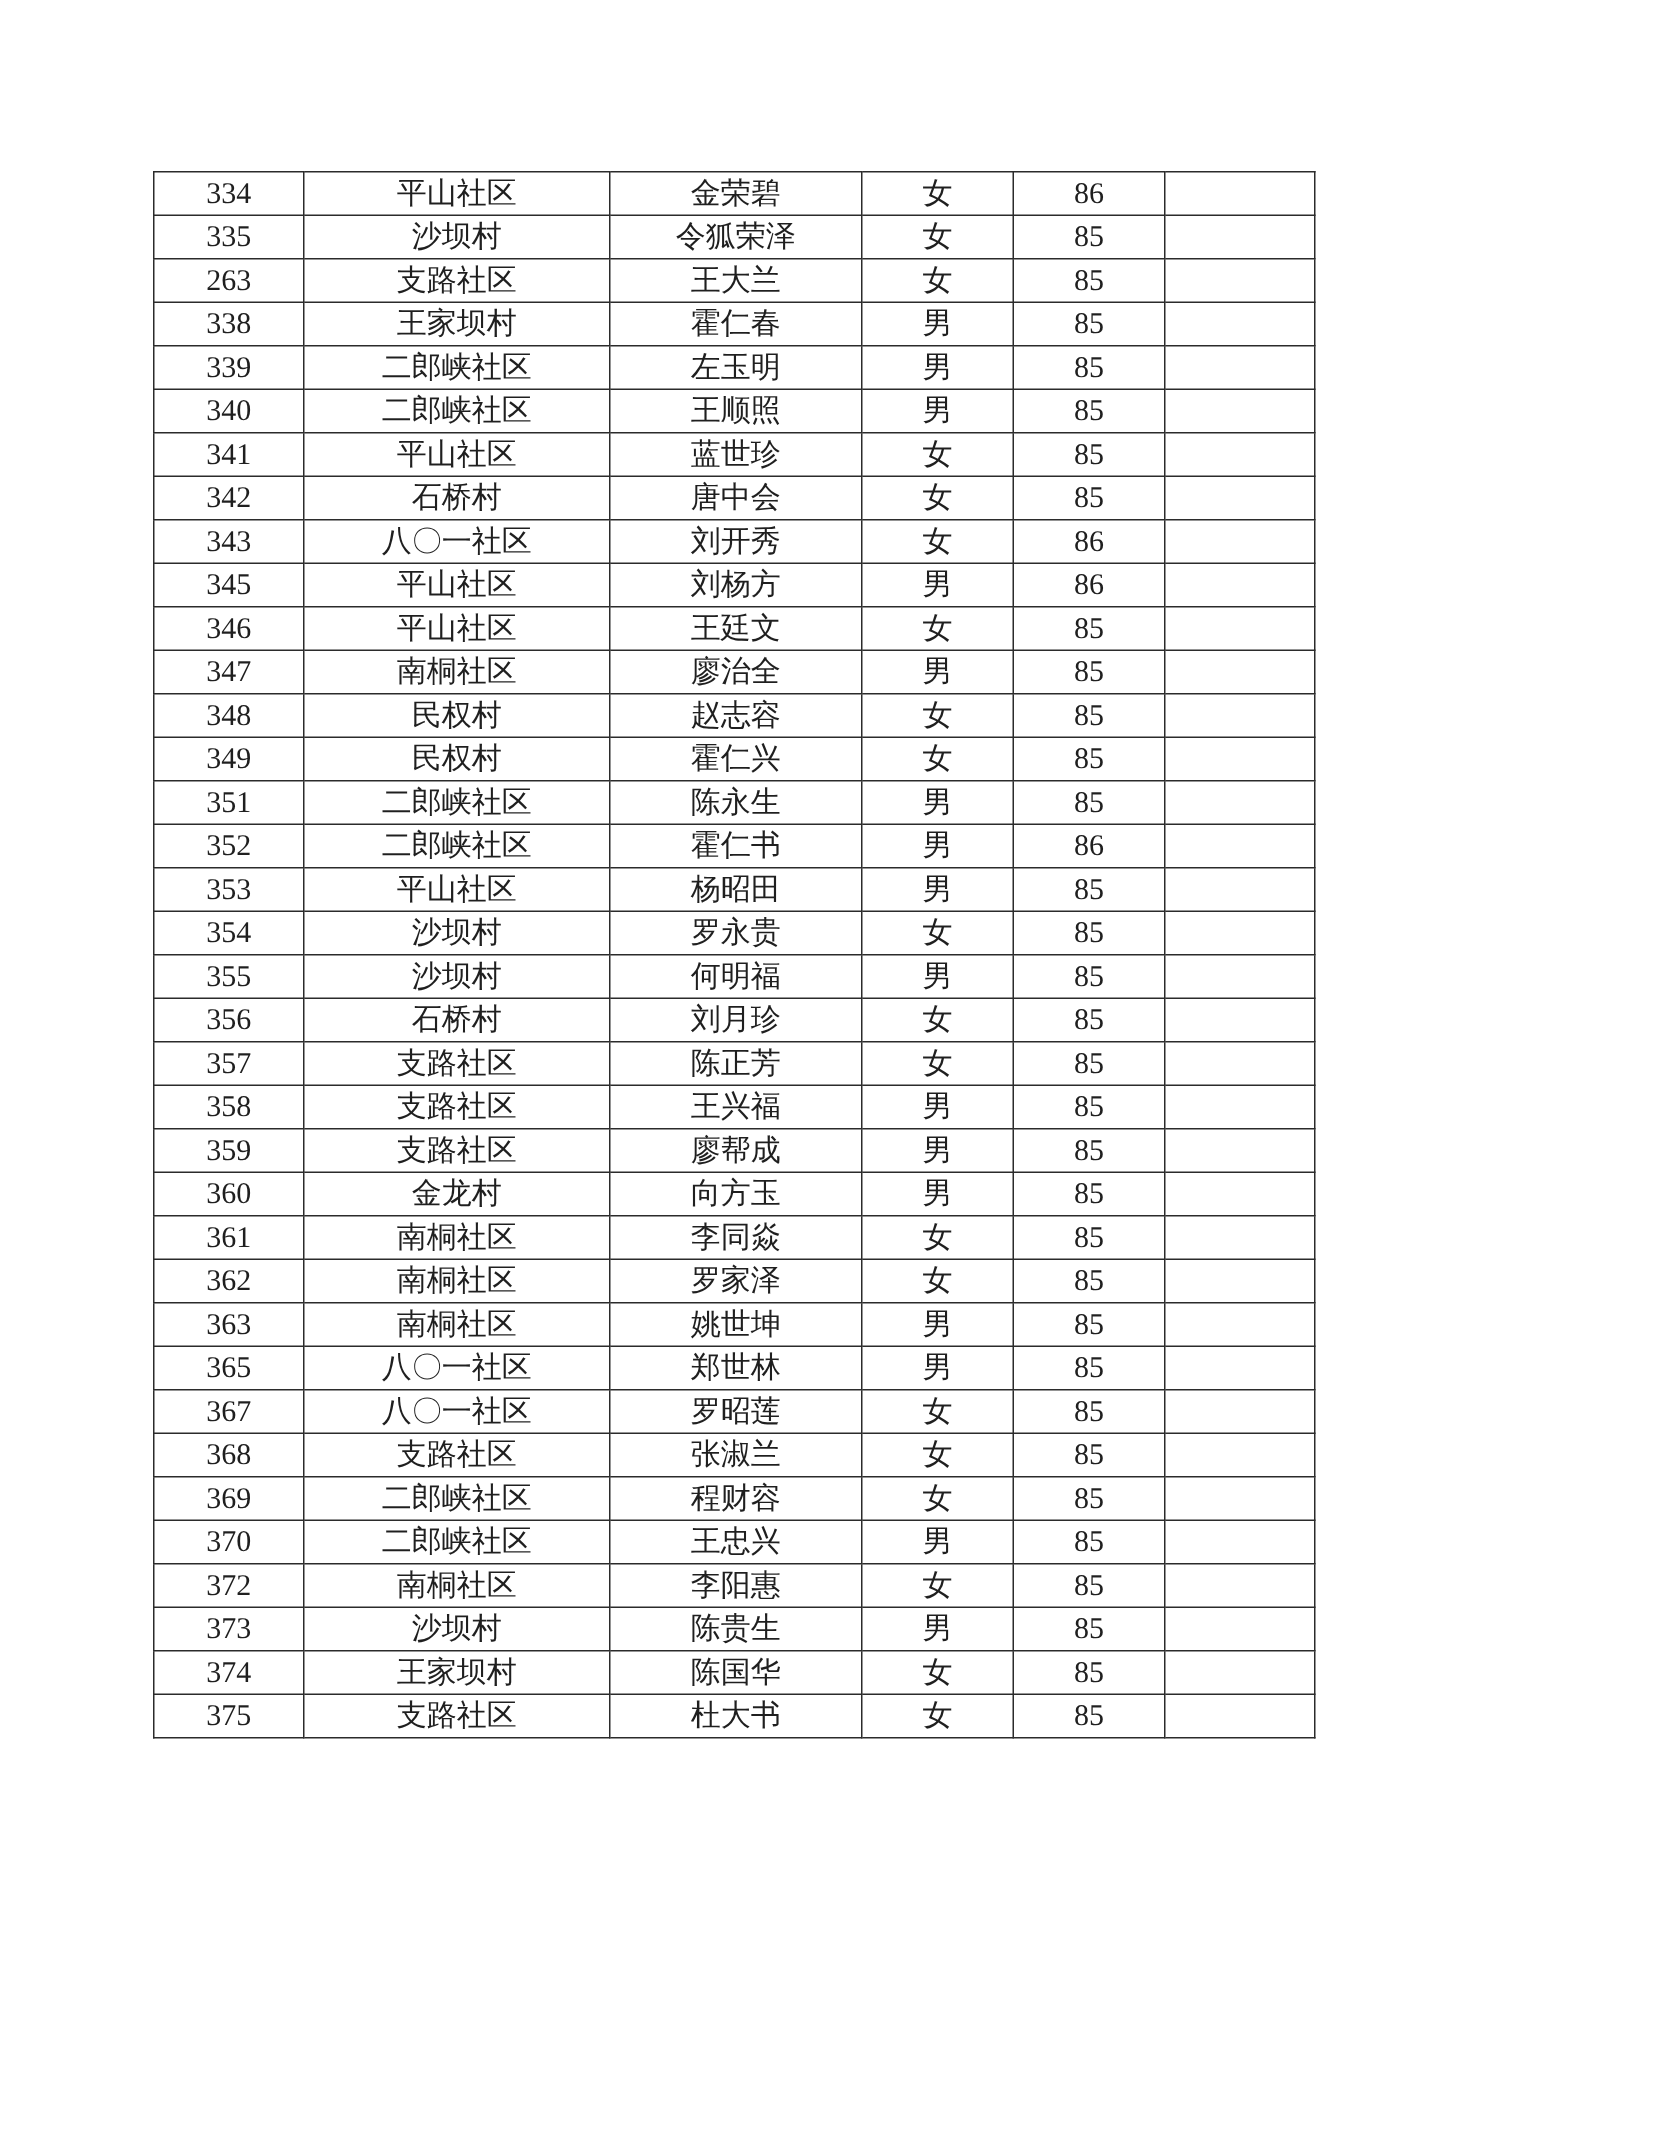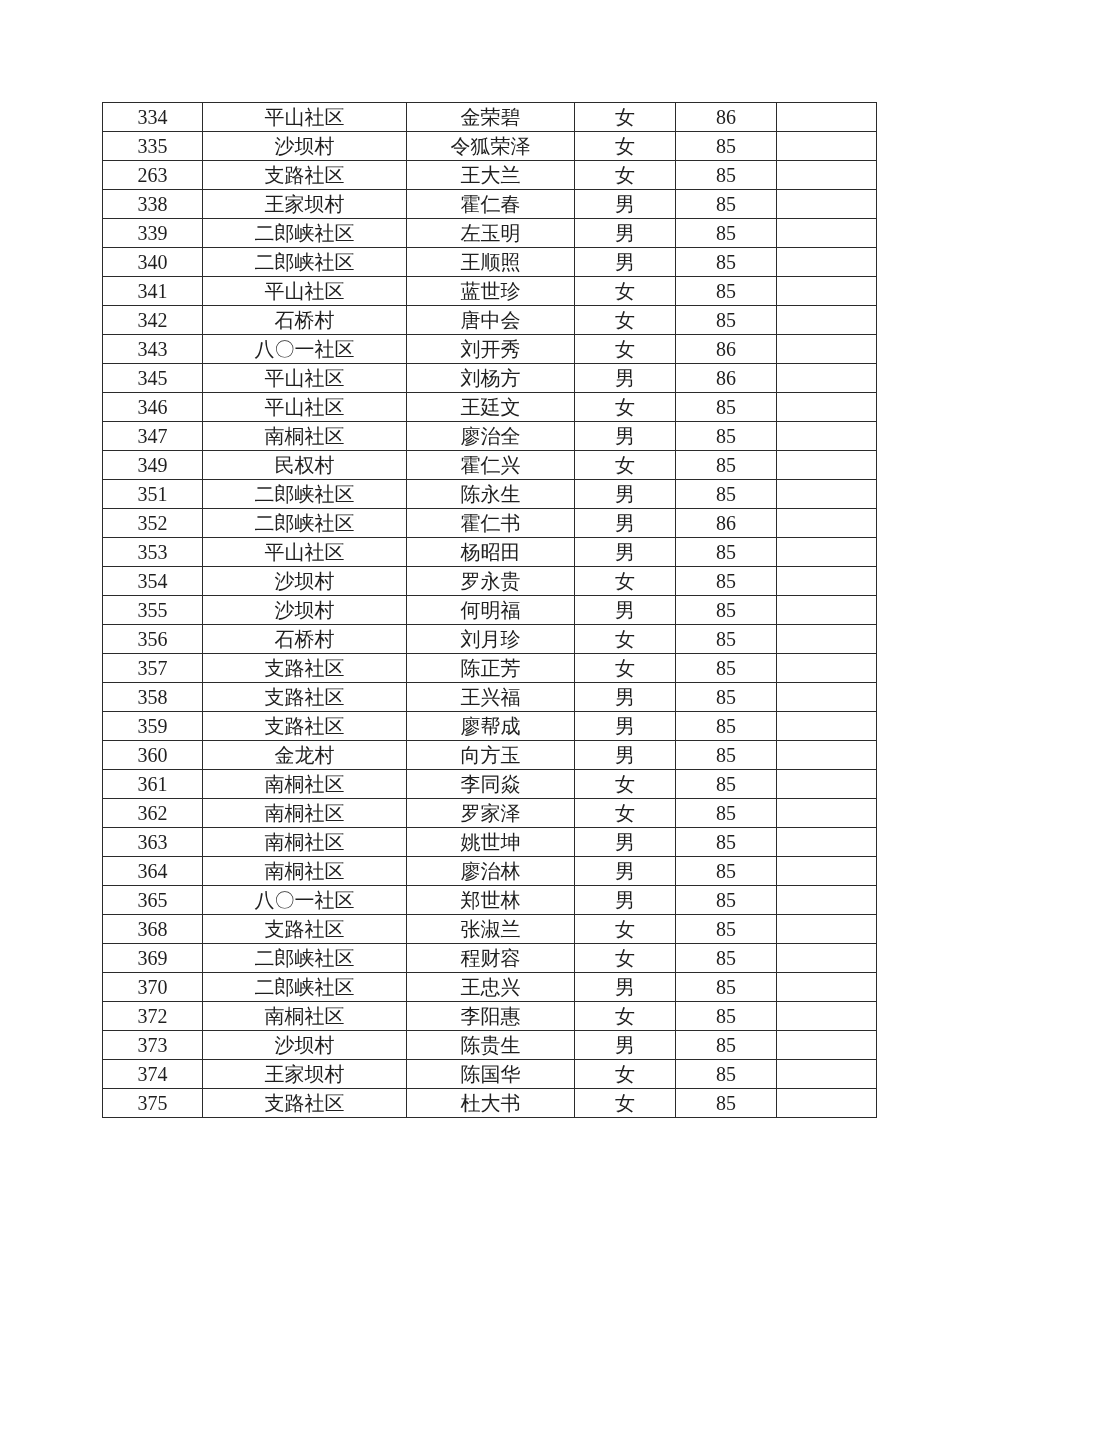--- a/index.html
+++ b/index.html
@@ -16,20 +16,21 @@
     height:1430px;
     position:relative;
     background:var(--page-bg);
     font-family:"Liberation Serif","DejaVu Serif",serif;
   }
   .page{
     position:absolute;
     inset:0;
     background:var(--page-bg);
     overflow:hidden;
+    margin-top:12px;
   }
   table.roster{
     position:absolute;
     left:102px;
     top:102px;
     width:774px;
     border-collapse:collapse;
     table-layout:fixed;
   }
   table.roster td{
@@ -155,20 +156,28 @@
         </tr>
         <tr>
           <td>347</td>
           <td>南桐社区</td>
           <td>廖治全</td>
           <td>男</td>
           <td>85</td>
           <td></td>
         </tr>
         <tr>
+          <td>348</td>
+          <td>民权村</td>
+          <td>赵志容</td>
+          <td>女</td>
+          <td>85</td>
+          <td></td>
+        </tr>
+        <tr>
           <td>349</td>
           <td>民权村</td>
           <td>霍仁兴</td>
           <td>女</td>
           <td>85</td>
           <td></td>
         </tr>
         <tr>
           <td>351</td>
           <td>二郎峡社区</td>
@@ -267,32 +276,32 @@
         </tr>
         <tr>
           <td>363</td>
           <td>南桐社区</td>
           <td>姚世坤</td>
           <td>男</td>
           <td>85</td>
           <td></td>
         </tr>
         <tr>
-          <td>364</td>
-          <td>南桐社区</td>
-          <td>廖治林</td>
-          <td>男</td>
-          <td>85</td>
-          <td></td>
-        </tr>
-        <tr>
           <td>365</td>
           <td>八〇一社区</td>
           <td>郑世林</td>
           <td>男</td>
+          <td>85</td>
+          <td></td>
+        </tr>
+        <tr>
+          <td>367</td>
+          <td>八〇一社区</td>
+          <td>罗昭莲</td>
+          <td>女</td>
           <td>85</td>
           <td></td>
         </tr>
         <tr>
           <td>368</td>
           <td>支路社区</td>
           <td>张淑兰</td>
           <td>女</td>
           <td>85</td>
           <td></td>

